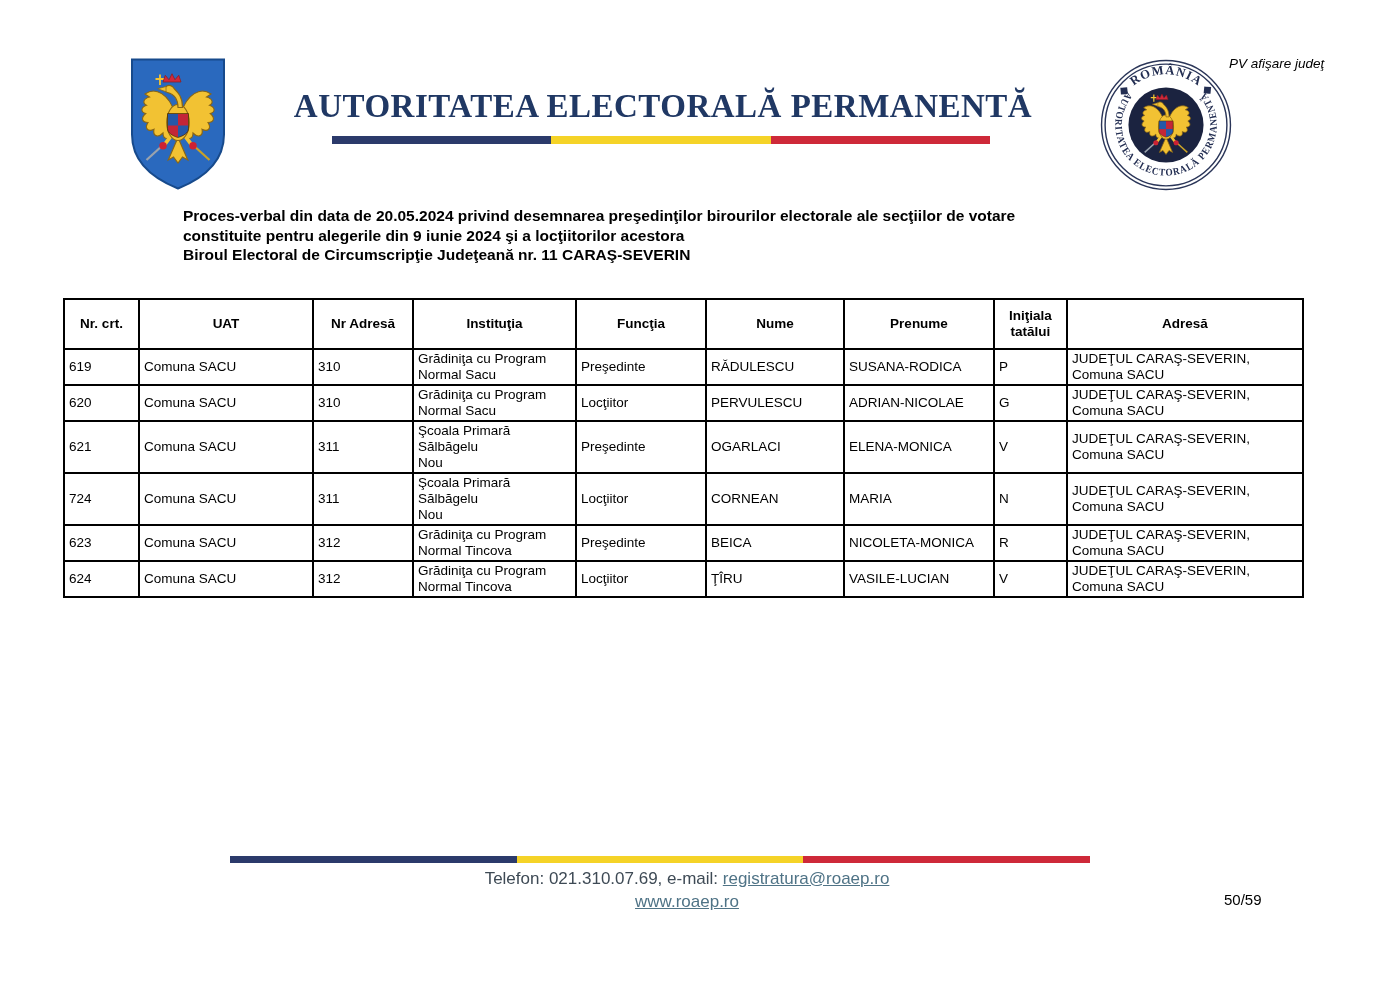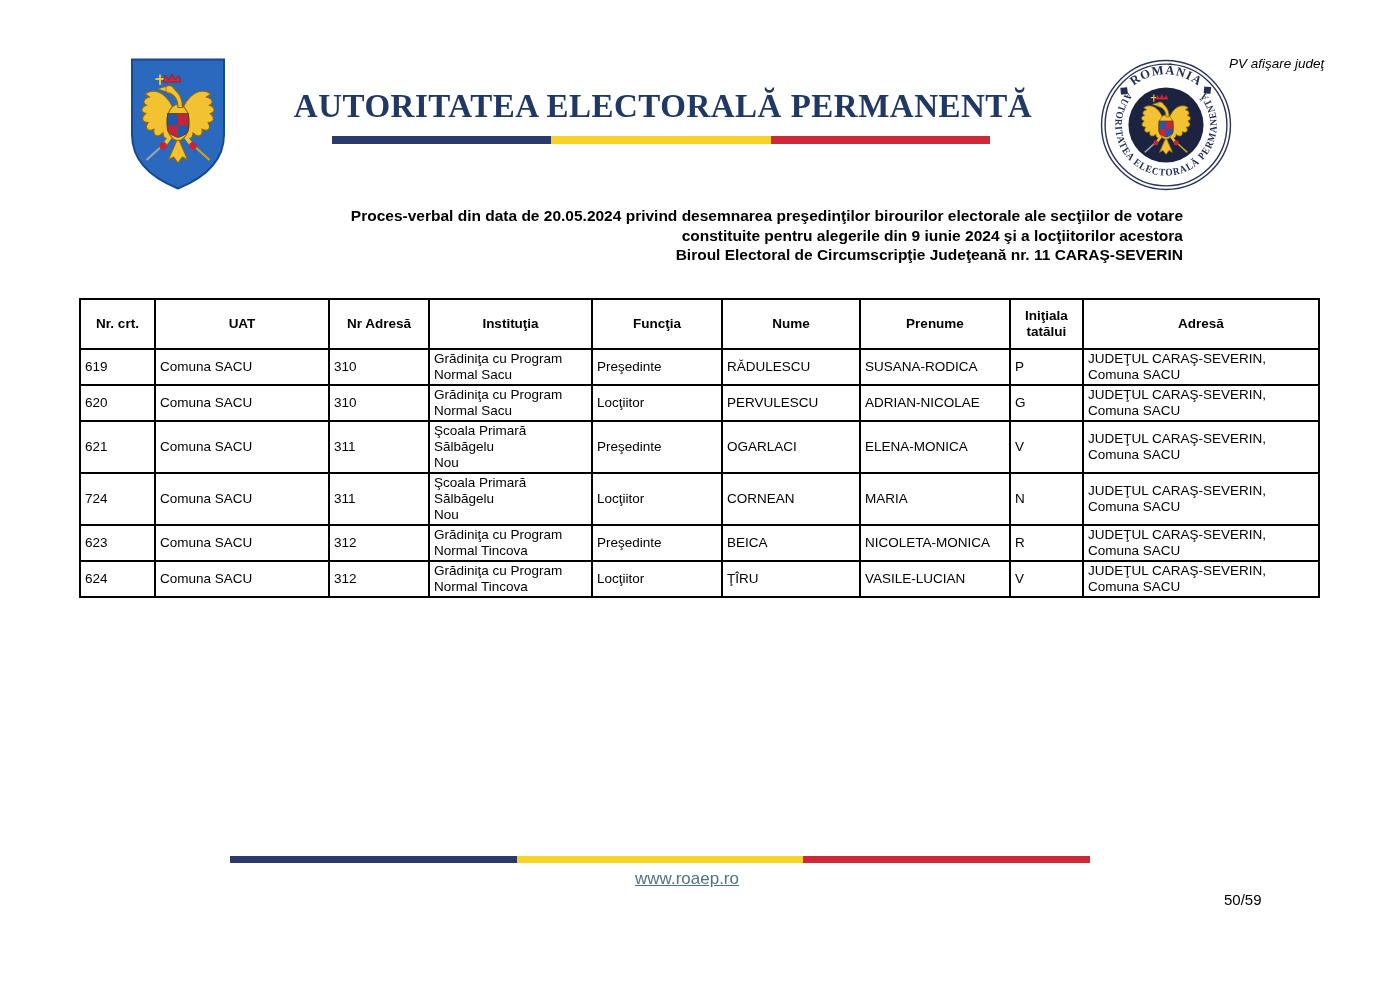--- a/index.html
+++ b/index.html
@@ -15,27 +15,27 @@
   .bar i{flex:1;display:block;}
   .bar .b{background:var(--flag-blue,#2B3A6B);}
   .bar .y{background:var(--flag-yellow,#F5D327);}
   .bar .r{background:var(--flag-red,#CE2939);}
   .top-bar{position:absolute;left:332px;top:136px;width:658px;height:8px;}
   .seal{position:absolute;left:1099px;top:58px;width:134px;height:134px;}
   .seal text{font-family:"Liberation Serif","DejaVu Sans",serif;font-weight:bold;fill:#232E52;}
   .pv-label{position:absolute;left:1229px;top:56px;font-size:13.5px;font-style:italic;}
 
   
-  .doc-title{position:absolute;left:183px;top:206px;width:1000px;text-align:right;
+  .doc-title{position:absolute;left:183px;top:206px;width:1000px;text-align:left;
     font-size:15.5px;font-weight:bold;line-height:19.5px;}
   .doc-title div{white-space:nowrap;}
 
   
   .main-table{position:absolute;left:63px;top:298px;width:1239px;border-collapse:collapse;
-    table-layout:fixed;font-size:13.5px;line-height:16px;margin-left:16px;}
+    table-layout:fixed;font-size:13.5px;line-height:16px;}
   .main-table th,.main-table td{border:2px solid #000;padding:1px 4px;vertical-align:middle;overflow:hidden;}
   .main-table th{font-weight:bold;text-align:center;height:44px;padding:2px;}
   .main-table td{height:32px;text-align:left;}
   .main-table td.center{text-align:left;}
 
   
   .footer-bar{position:absolute;left:230px;top:856px;width:860px;height:7px;}
   .footer-text{position:absolute;left:287px;top:868px;width:800px;text-align:center;
     font-size:17px;line-height:22.5px;color:var(--footer-text,#3E4A55);}
   .footer-text a{color:var(--footer-link,#4F7386);text-decoration:underline;cursor:pointer;}
@@ -243,17 +243,18 @@
       </tr>
     </tbody>
   </table>
 
   <div class="bar footer-bar">
     <i class="b"></i>
     <i class="y"></i>
     <i class="r"></i>
   </div>
   <div class="footer-text">
+    <div><span>Telefon: 021.310.07.69, e-mail: </span><a>registratura@roaep.ro</a></div>
     <div><a>www.roaep.ro</a></div>
   </div>
   <div class="page-num">50/59</div>
 
 </div>
 
 </body></html>

